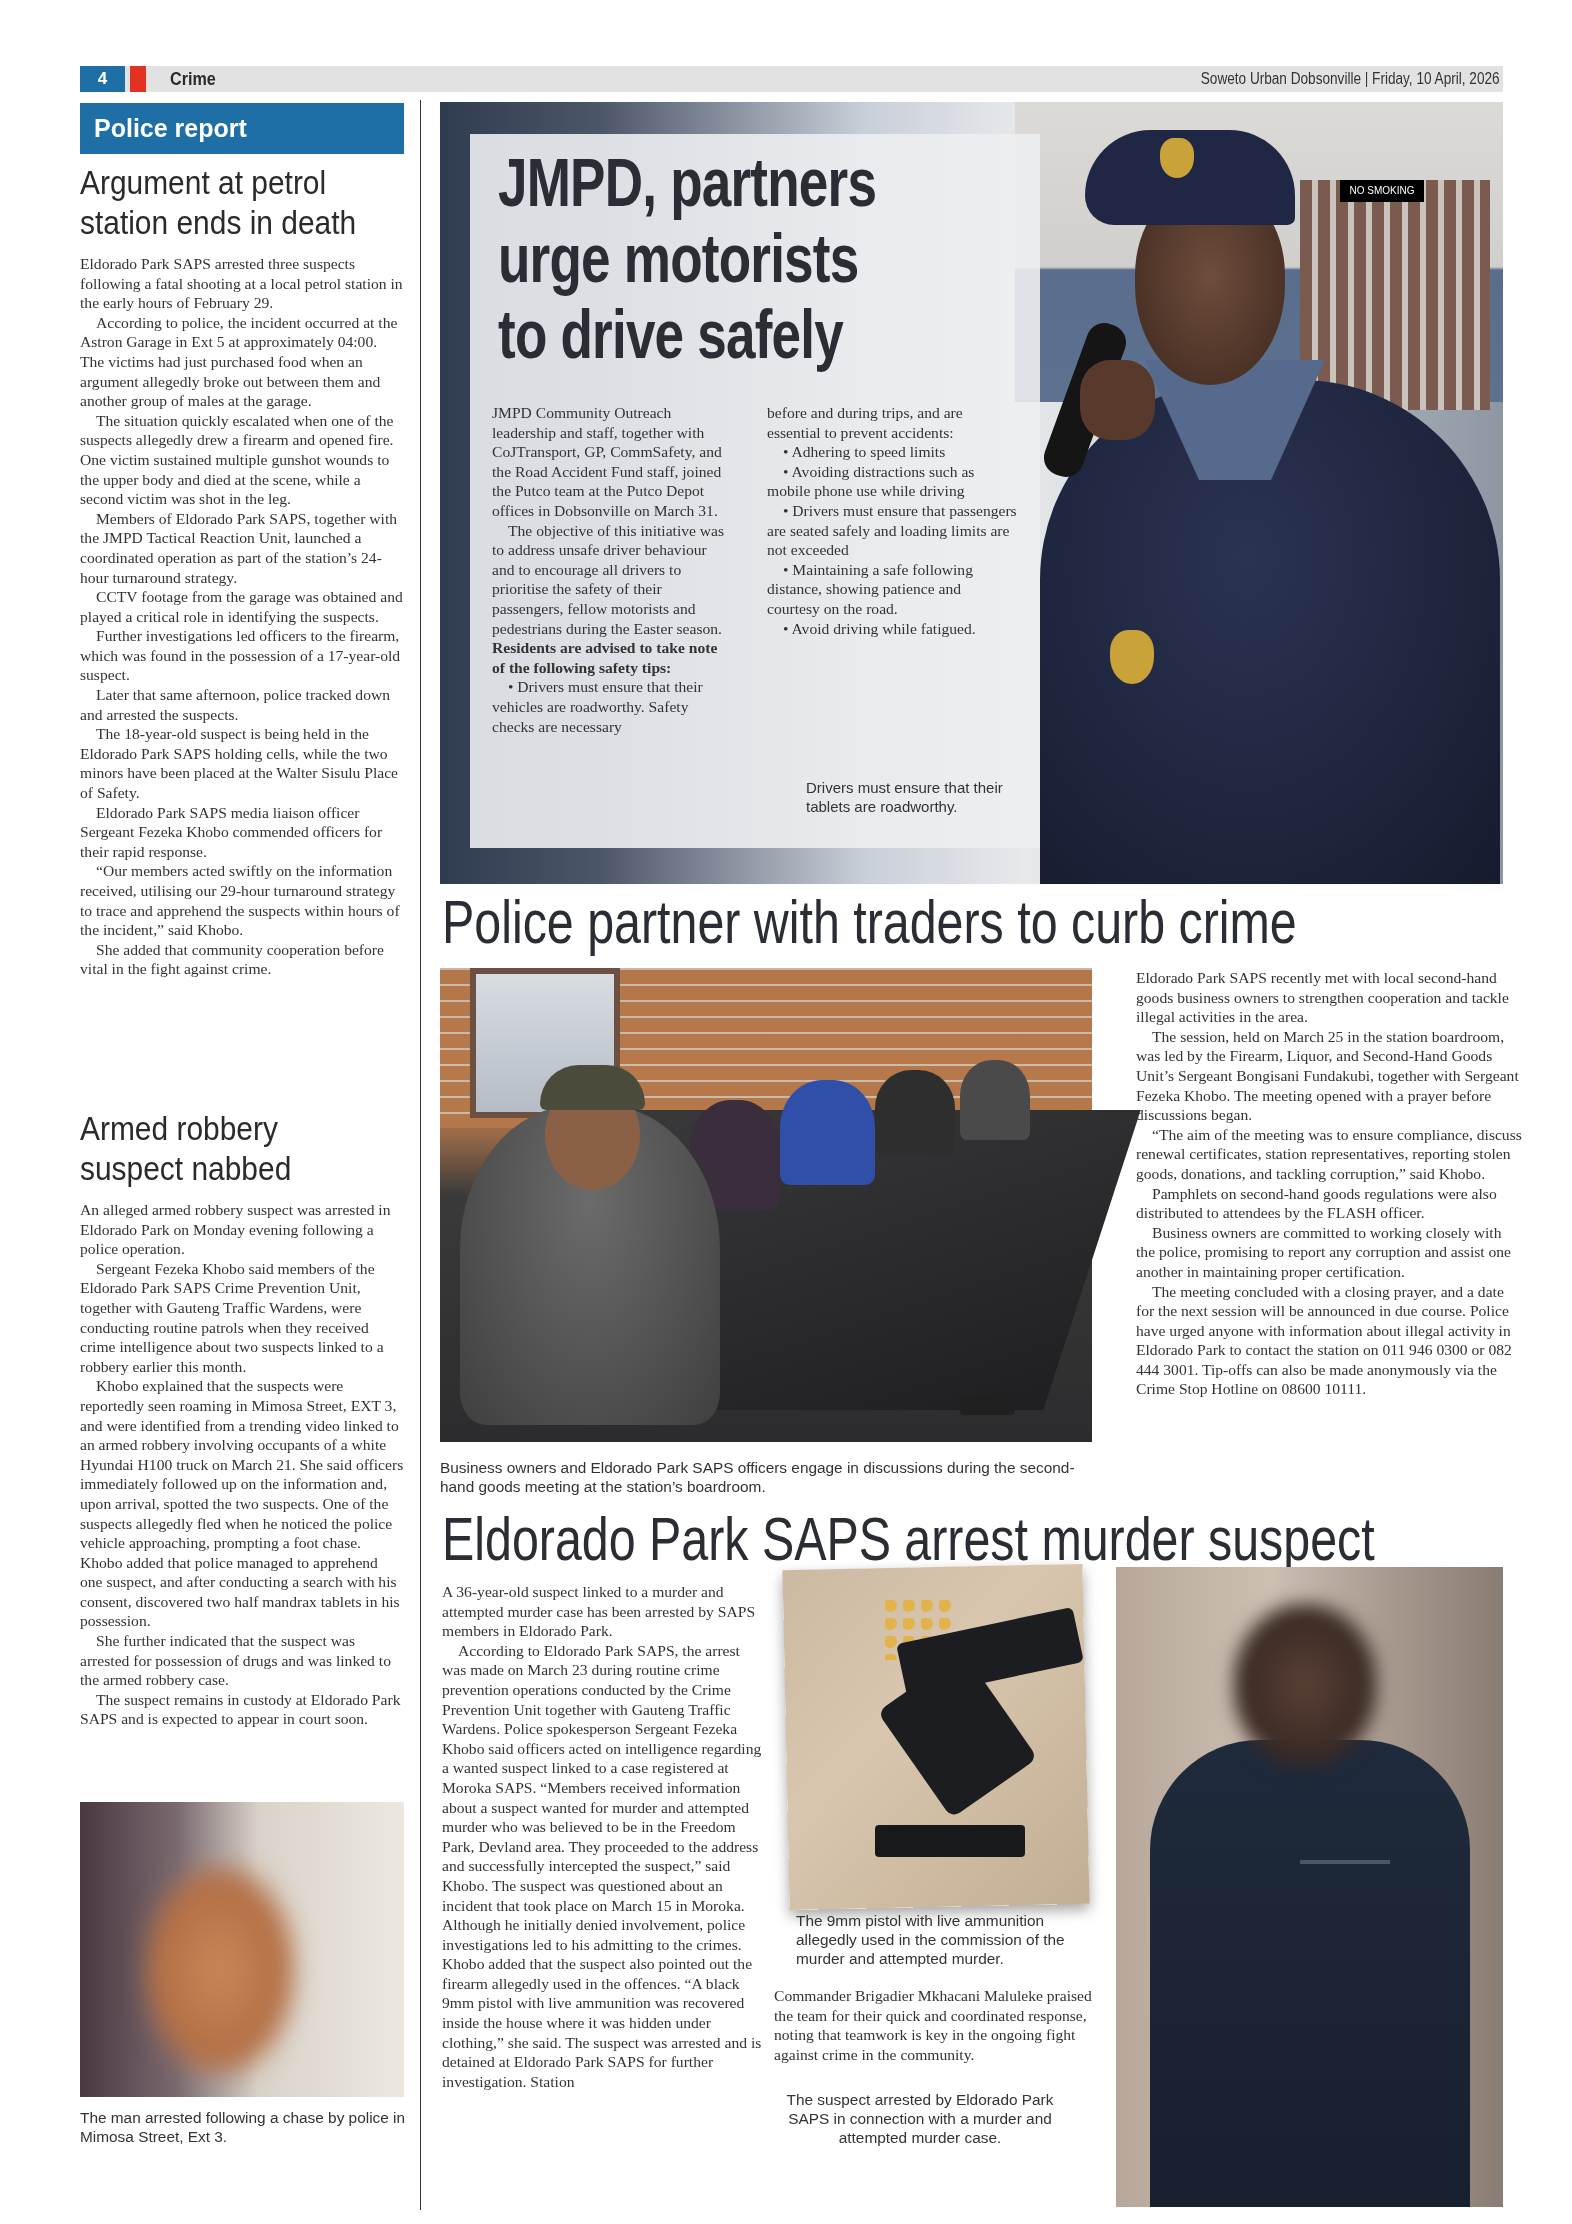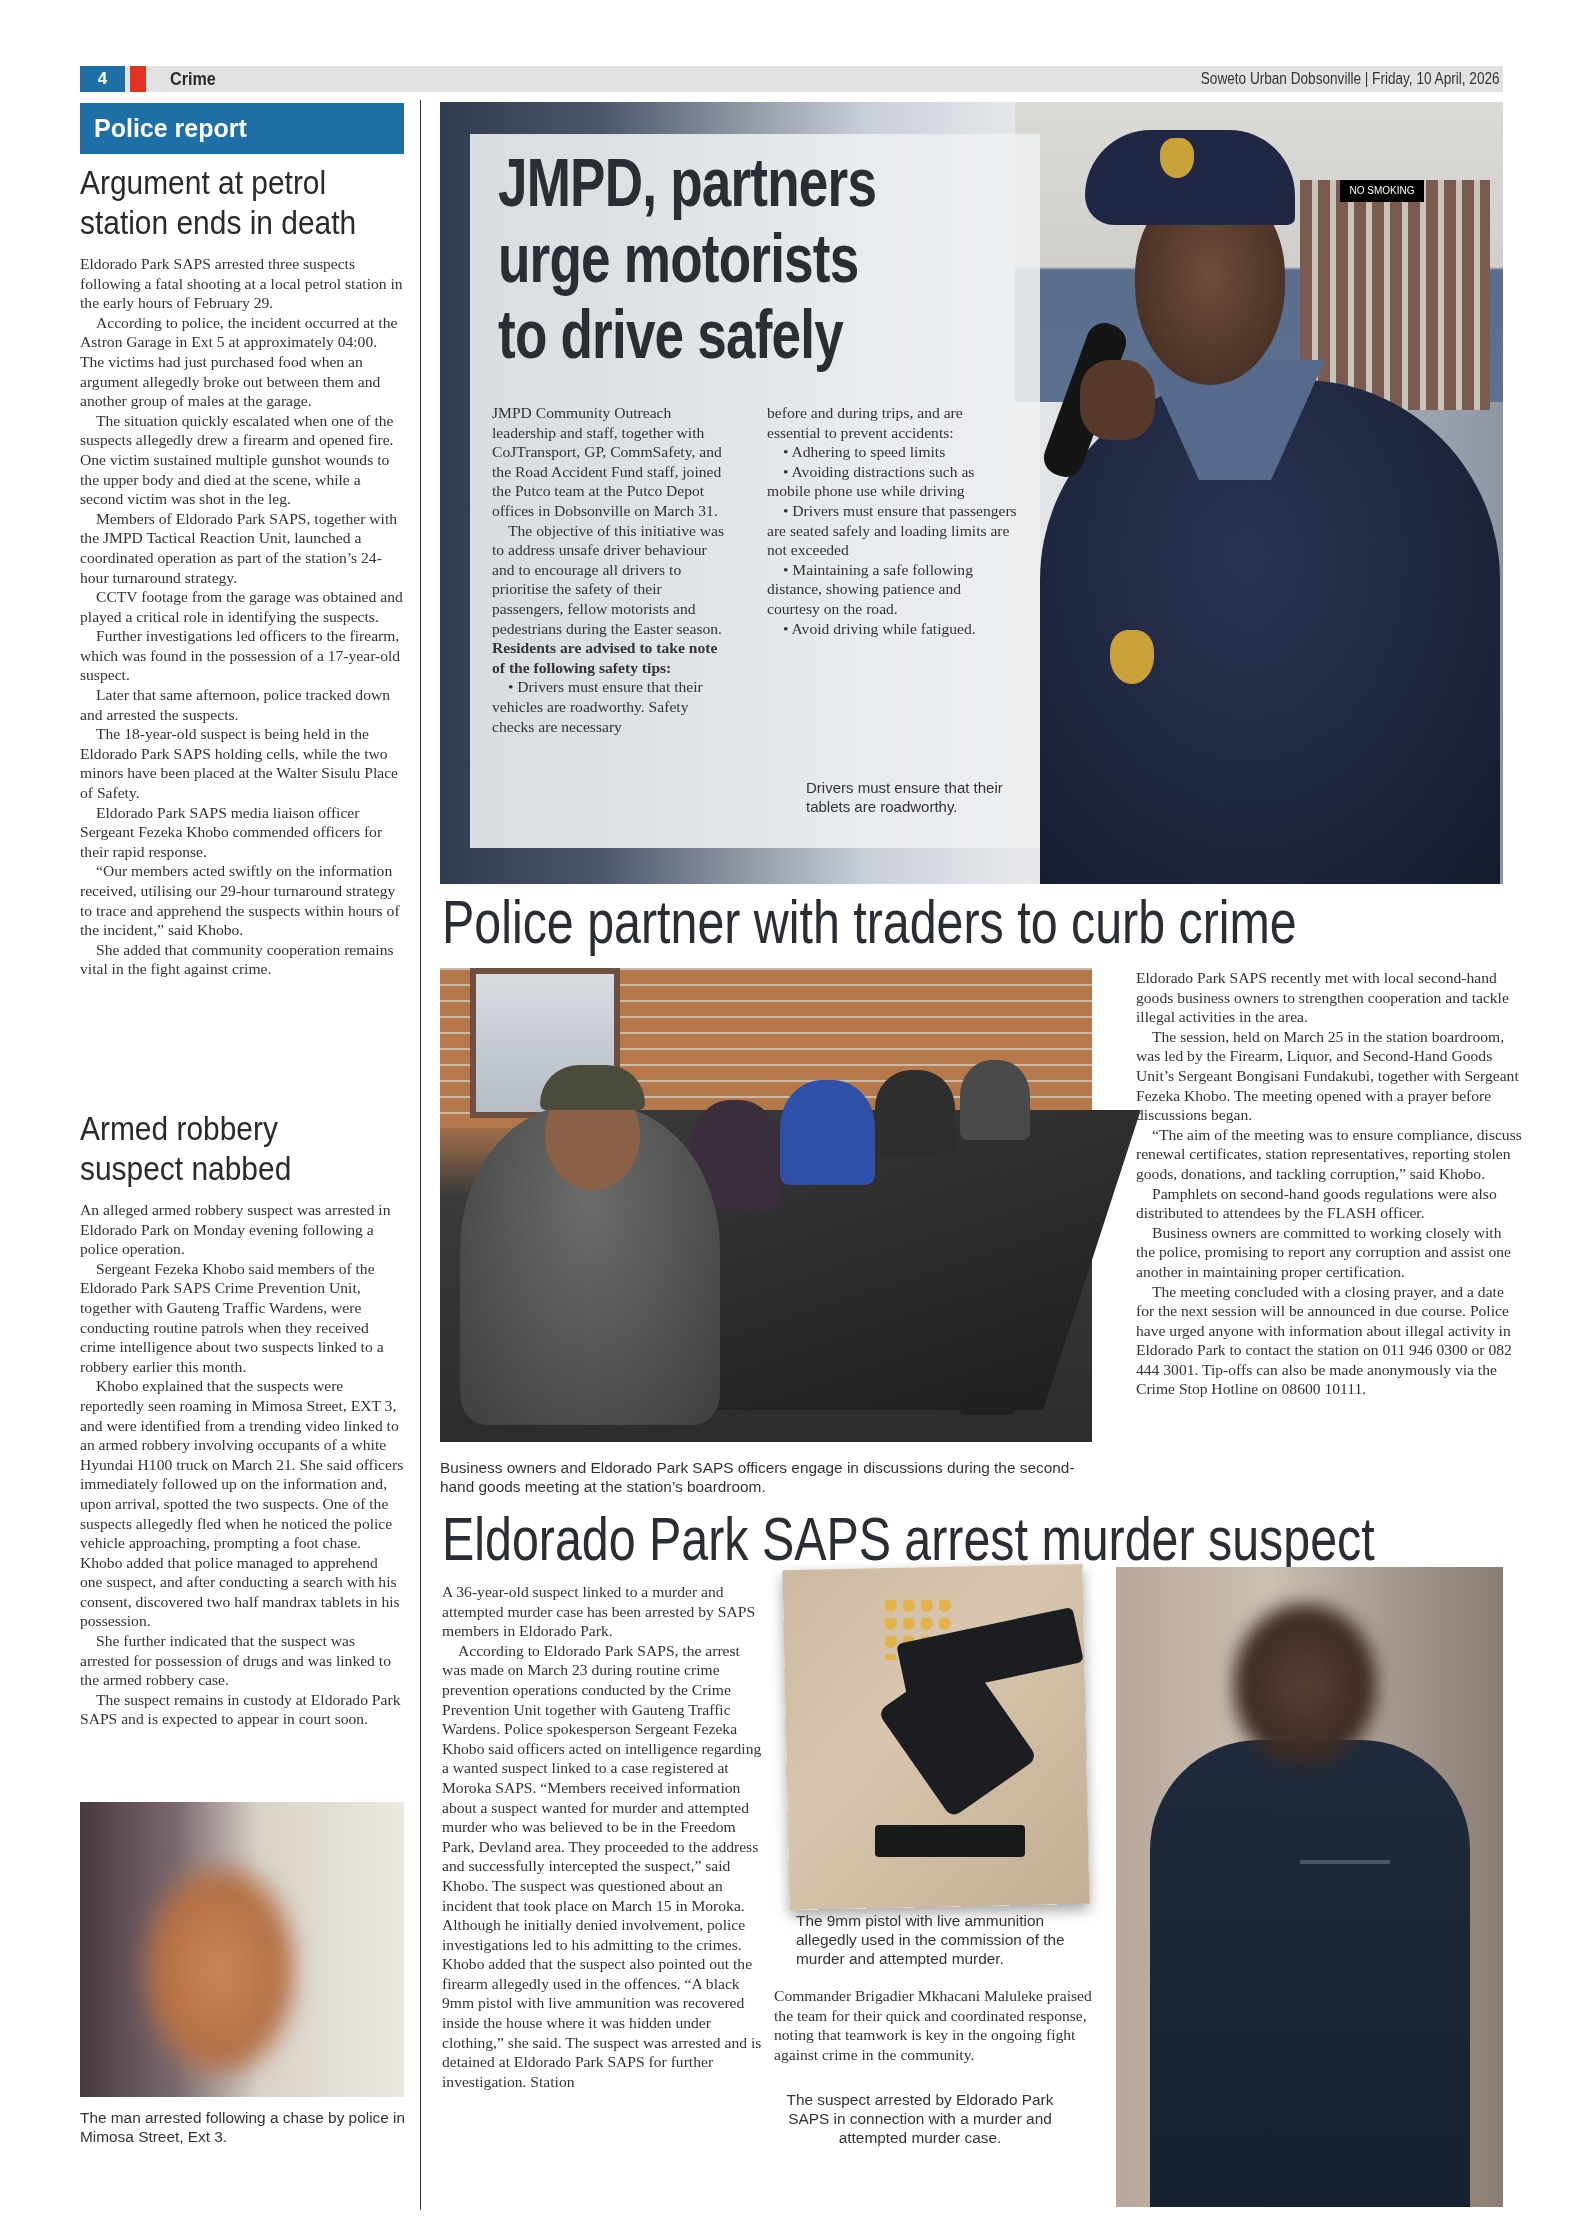--- a/index.html
+++ b/index.html
@@ -123,21 +123,21 @@
   <p class="first">Eldorado Park SAPS arrested three suspects following a fatal shooting at a local petrol station in the early hours of February 29.</p>
   <p>According to police, the incident occurred at the Astron Garage in Ext 5 at approximately 04:00. The victims had just purchased food when an argument allegedly broke out between them and another group of males at the garage.</p>
   <p>The situation quickly escalated when one of the suspects allegedly drew a firearm and opened fire. One victim sustained multiple gunshot wounds to the upper body and died at the scene, while a second victim was shot in the leg.</p>
   <p>Members of Eldorado Park SAPS, together with the JMPD Tactical Reaction Unit, launched a coordinated operation as part of the station’s 24-hour turnaround strategy.</p>
   <p>CCTV footage from the garage was obtained and played a critical role in identifying the suspects.</p>
   <p>Further investigations led officers to the firearm, which was found in the possession of a 17-year-old suspect.</p>
   <p>Later that same afternoon, police tracked down and arrested the suspects.</p>
   <p>The 18-year-old suspect is being held in the Eldorado Park SAPS holding cells, while the two minors have been placed at the Walter Sisulu Place of Safety.</p>
   <p>Eldorado Park SAPS media liaison officer Sergeant Fezeka Khobo commended officers for their rapid response.</p>
   <p>“Our members acted swiftly on the information received, utilising our 29-hour turnaround strategy to trace and apprehend the suspects within hours of the incident,” said Khobo.</p>
-  <p>She added that community cooperation remains vital in the fight against crime.</p>
+  <p>She added that community cooperation before vital in the fight against crime.</p>
 </div>
 
 <div class="abs side-head" style="left:80px; top:1108px;">
   <div>Armed robbery</div>
   <div>suspect nabbed</div>
 </div>
 
 <div class="abs body-text" style="left:80px; top:1200px; width:324px;">
   <p class="first">An alleged armed robbery suspect was arrested in Eldorado Park on Monday evening following a police operation.</p>
   <p>Sergeant Fezeka Khobo said members of the Eldorado Park SAPS Crime Prevention Unit, together with Gauteng Traffic Wardens, were conducting routine patrols when they received crime intelligence about two suspects linked to a robbery earlier this month.</p>

